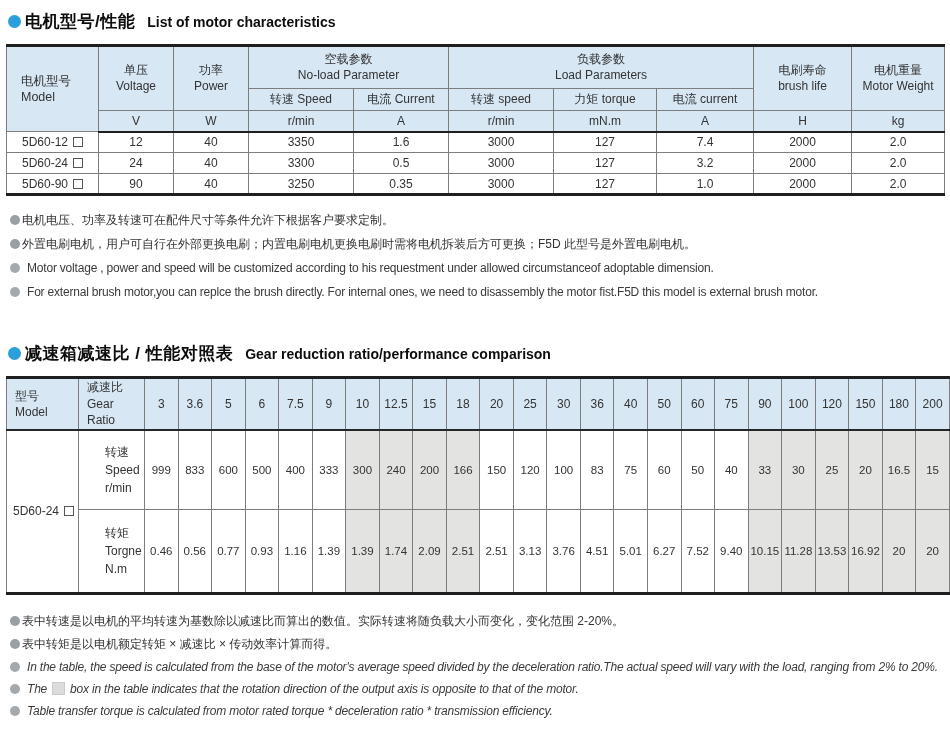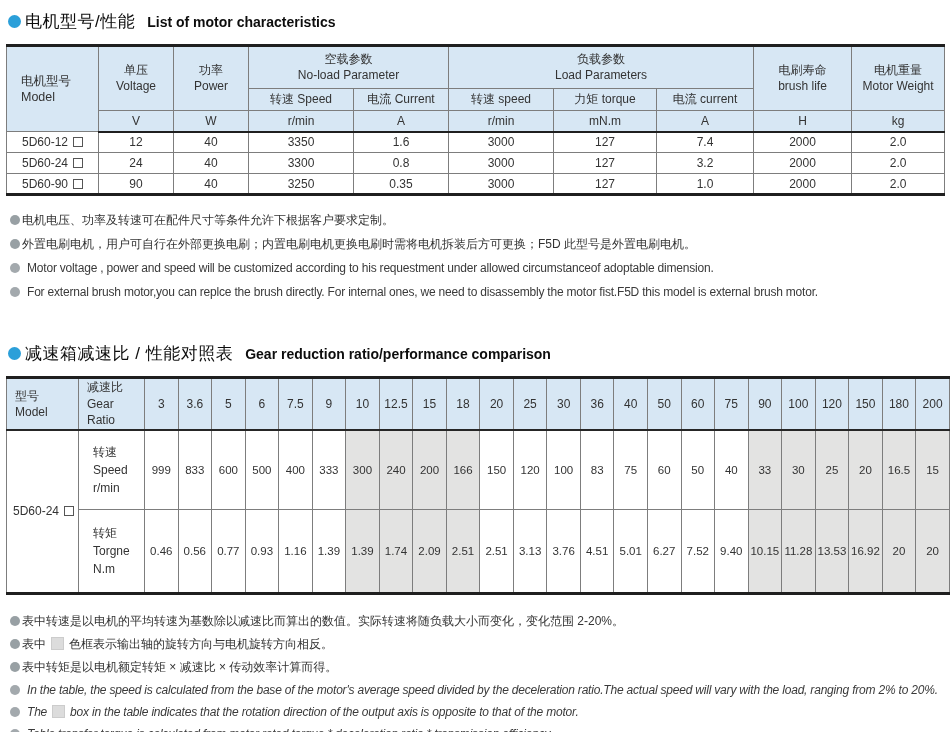--- a/index.html
+++ b/index.html
@@ -12,21 +12,21 @@
   html,body { background:#fff; }
   body {
     width:950px; height:732px; overflow:hidden;
     font-family:"Liberation Sans","DejaVu Sans",sans-serif;
     color:#333;
   }
   .page { padding:8px 0 0 6px; }
 
   .section-title { display:flex; align-items:center; margin:2px 0 11px 2px; }
   .bullet-blue { width:13px; height:13px; border-radius:50%; background:var(--title-bullet); margin-right:4px; flex:0 0 auto; }
-  .title-zh { font-weight:normal; font-size:17px; color:#0d0d0d; letter-spacing:0.5px; }
+  .title-zh { font-weight:bold; font-size:17px; color:#0d0d0d; letter-spacing:0.5px; }
   .title-en { font-weight:bold; font-size:14px; color:#0d0d0d; margin-left:12px; }
 
   table { border-collapse:collapse; table-layout:fixed; }
 
   
   .t1 { width:938px; border-top:3px solid #1f1f1f; border-bottom:3px solid #1f1f1f; }
   .t1 td { border:1px solid #7d7d7d; text-align:center; vertical-align:middle; font-size:12px; color:#333; padding:1px 2px; }
   .t1 .hdr { background:var(--header-bg); }
   .t1 tr.top td { height:43px; }
   .t1 tr.sub td { height:22px; }
@@ -36,21 +36,21 @@
   .t1 tbody.data td { height:21px; }
 
   
   .t2 { width:944px; border-top:3px solid #1f1f1f; border-bottom:3px solid #1f1f1f; border-right:none; }
   .t2 td { border:1px solid #7d7d7d; text-align:center; vertical-align:middle; font-size:11.5px; color:#333; padding:0 1px; }
   .t2 tr.hdr2 td { background:var(--header-bg); height:52px; border-bottom:2px solid #262626; font-size:12px; }
   .t2 tr.speed-row td { height:80px; }
   .t2 tr.torque-row td { height:84px; }
   .t2 .shaded { background:var(--shaded); }
   .t2 .hdr-left { text-align:left; padding-left:8px; white-space:pre-line; line-height:1.35; font-size:12.5px; }
-  .t2 .label-cell { text-align:left; padding-left:14px; white-space:pre-line; line-height:1.5; font-size:12px; background:#fff; }
+  .t2 .label-cell { text-align:left; padding-left:26px; white-space:pre-line; line-height:1.5; font-size:12px; background:#fff; }
   .t2 .model-cell2 { text-align:left; padding-left:6px; font-size:12px; background:#fff; }
 
   .sq { display:inline-block; width:10px; height:10px; border:1.5px solid #555; margin-left:5px; vertical-align:-1px; background:#fff; }
 
   
   .notes { margin-left:4px; }
   .notes-s1 { margin-top:12px; }
   .notes-s2 { margin-top:15px; }
   .note { white-space:nowrap; }
   .note-zh { font-size:12px; color:#333; line-height:24px; }
@@ -134,21 +134,21 @@
           <td>127</td>
           <td>7.4</td>
           <td>2000</td>
           <td>2.0</td>
         </tr>
         <tr>
           <td class="model-cell"><span>5D60-24</span><span class="sq"></span></td>
           <td>24</td>
           <td>40</td>
           <td>3300</td>
-          <td>0.8</td>
+          <td>0.5</td>
           <td>3000</td>
           <td>127</td>
           <td>3.2</td>
           <td>2000</td>
           <td>2.0</td>
         </tr>
         <tr>
           <td class="model-cell"><span>5D60-90</span><span class="sq"></span></td>
           <td>90</td>
           <td>40</td>
@@ -297,20 +297,19 @@
           <td class="shaded">13.53</td>
           <td class="shaded">16.92</td>
           <td class="shaded">20</td>
           <td class="shaded">20</td>
         </tr>
       </tbody>
   </table>
 
   <div class="notes notes-s2" id="s2-notes">
       <div class="note note-zh"><span class="note-bullet"></span><span>表中转速是以电机的平均转速为基数除以减速比而算出的数值。实际转速将随负载大小而变化，变化范围 2-20%。</span></div>
-      <div class="note note-zh"><span class="note-bullet"></span><span>表中</span><span class="gray-box"></span><span>色框表示输出轴的旋转方向与电机旋转方向相反。</span></div>
       <div class="note note-zh"><span class="note-bullet"></span><span>表中转矩是以电机额定转矩 × 减速比 × 传动效率计算而得。</span></div>
       <div class="note note-en"><span class="note-bullet"></span><span>In the table, the speed is calculated from the base of the motor's average speed  divided by the deceleration ratio.The actual speed will vary with the load, ranging from 2% to 20%.</span></div>
       <div class="note note-en"><span class="note-bullet"></span><span>The</span><span class="gray-box"></span><span>box in the table indicates that the rotation direction of the output axis is opposite to that of the motor.</span></div>
       <div class="note note-en"><span class="note-bullet"></span><span>Table transfer torque is calculated from motor rated torque * deceleration ratio * transmission efficiency.</span></div>
     </div>
 
 </div>
 
 </body></html>

